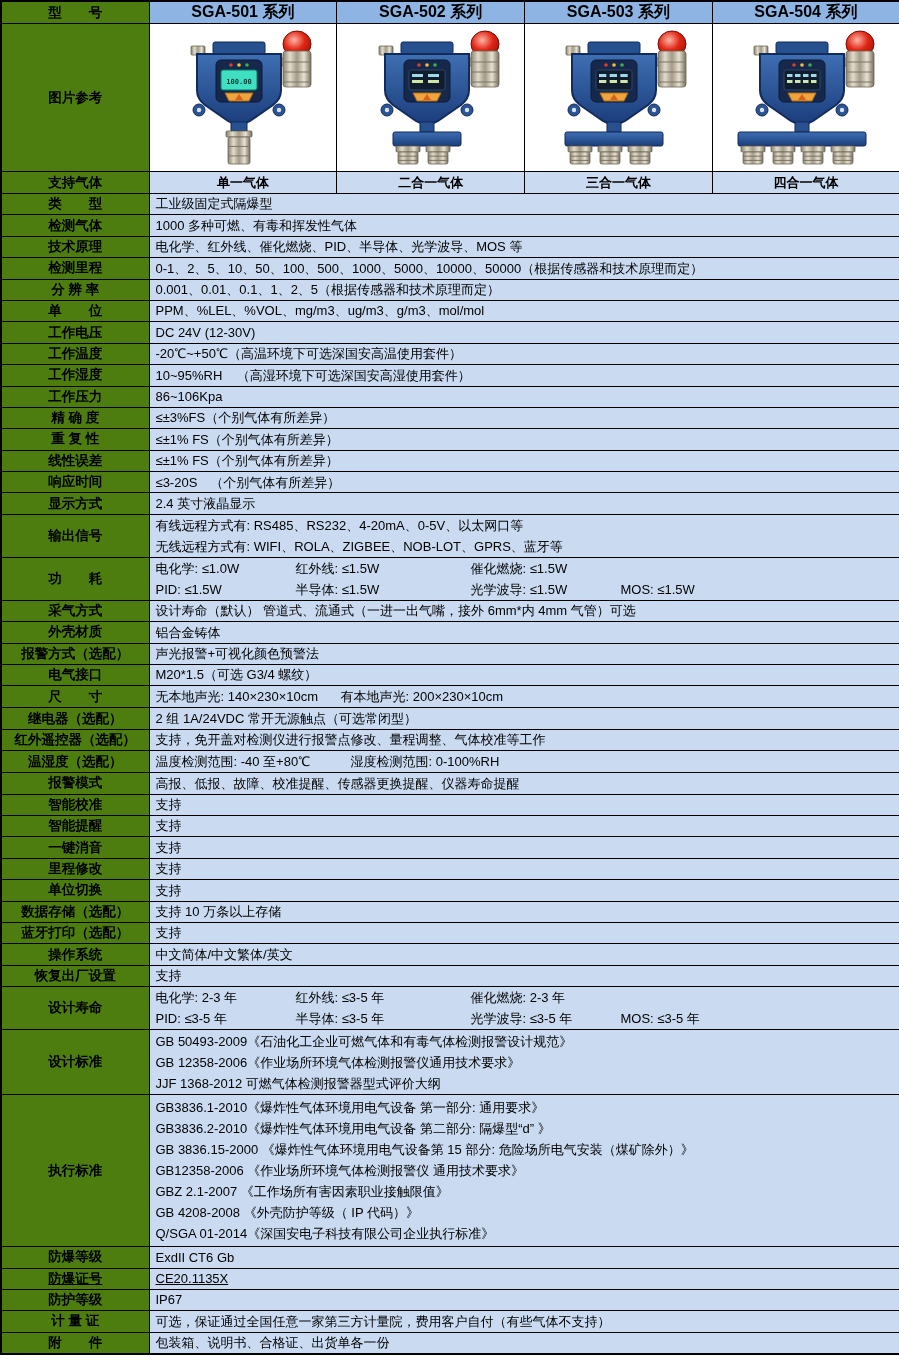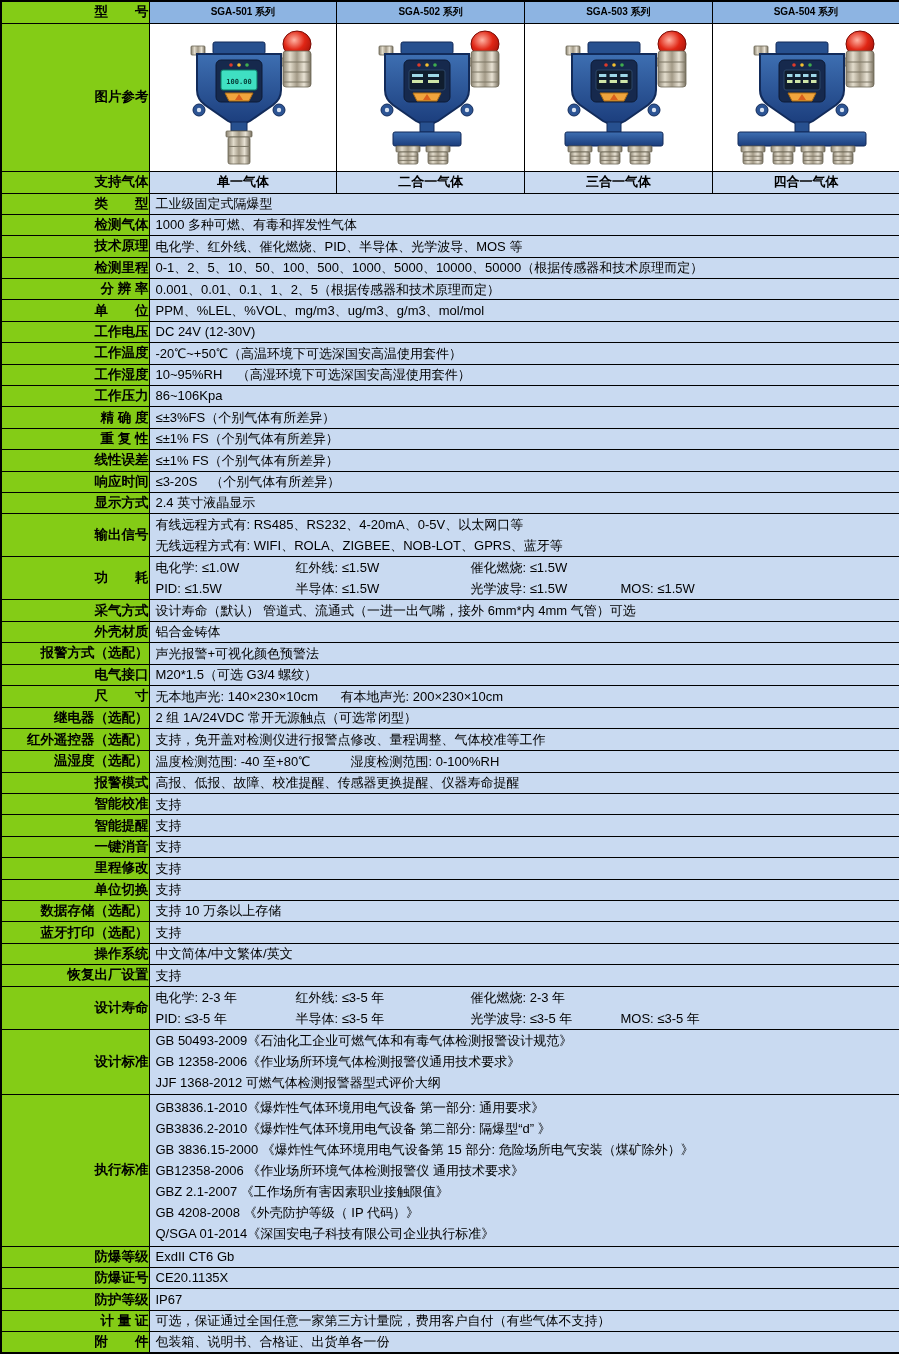--- a/index.html
+++ b/index.html
@@ -1,21 +1,21 @@
 <!DOCTYPE html>
 <html><head>
 <meta charset="utf-8">
 <style>
   html,body{margin:0;padding:0;background:#ffffff;}
   #wrap{width:899px;}
   table{border-collapse:collapse;width:899px;table-layout:fixed;border:2px solid #000;
         font-family:"Liberation Sans",sans-serif;}
   td{border:1px solid #000;padding:0 6px;font-size:13px;color:#000;vertical-align:middle;overflow:hidden;}
-  td.lbl{background:#84cc16;font-weight:bold;text-align:right;font-size:13.5px;padding:0 0;}
-  td.hdr{background:#8db4e2;font-weight:bold;text-align:center;font-size:10px;}
+  td.lbl{background:#4d7c0f;font-weight:bold;text-align:center;font-size:13.5px;padding:0 0;}
+  td.hdr{background:#8db4e2;font-weight:bold;text-align:center;font-size:16px;}
   td.val{background:#c9daf1;white-space:pre-wrap;line-height:1.5;}
   td.gas{background:#c9daf1;font-weight:bold;text-align:center;}
   td.img{background:#ffffff;text-align:center;vertical-align:middle;padding:2px 0;}
   .line{line-height:21px;}
   .seg{display:inline-block;vertical-align:top;}
 </style>
 </head>
 <body>
 
 <div id="wrap">
@@ -448,21 +448,21 @@
           <td class="val" colspan="4"><div class="line">GB 50493-2009《石油化工企业可燃气体和有毒气体检测报警设计规范》</div><div class="line">GB 12358-2006《作业场所环境气体检测报警仪通用技术要求》</div><div class="line">JJF 1368-2012 可燃气体检测报警器型式评价大纲</div></td>
         </tr>
         <tr style="height: 152px;">
           <td class="lbl">执行标准</td>
           <td class="val" colspan="4"><div class="line">GB3836.1-2010《爆炸性气体环境用电气设备 第一部分: 通用要求》</div><div class="line">GB3836.2-2010《爆炸性气体环境用电气设备 第二部分: 隔爆型“d” 》</div><div class="line">GB 3836.15-2000 《爆炸性气体环境用电气设备第 15 部分: 危险场所电气安装（煤矿除外）》</div><div class="line">GB12358-2006 《作业场所环境气体检测报警仪 通用技术要求》</div><div class="line">GBZ 2.1-2007 《工作场所有害因素职业接触限值》</div><div class="line">GB 4208-2008 《外壳防护等级（ IP 代码）》</div><div class="line">Q/SGA 01-2014《深国安电子科技有限公司企业执行标准》</div></td>
         </tr>
         <tr style="height: 21.4px;">
           <td class="lbl">防爆等级</td>
           <td class="val" colspan="4">ExdII CT6 Gb</td>
         </tr>
-        <tr style="height: 21.4px;">
+        <tr style="height: 21.4px; text-decoration: underline;">
           <td class="lbl">防爆证号</td>
           <td class="val" colspan="4">CE20.1135X</td>
         </tr>
         <tr style="height: 21.4px;">
           <td class="lbl">防护等级</td>
           <td class="val" colspan="4">IP67</td>
         </tr>
         <tr style="height: 21.4px;">
           <td class="lbl">计 量 证</td>
           <td class="val" colspan="4">可选，保证通过全国任意一家第三方计量院，费用客户自付（有些气体不支持）</td>

